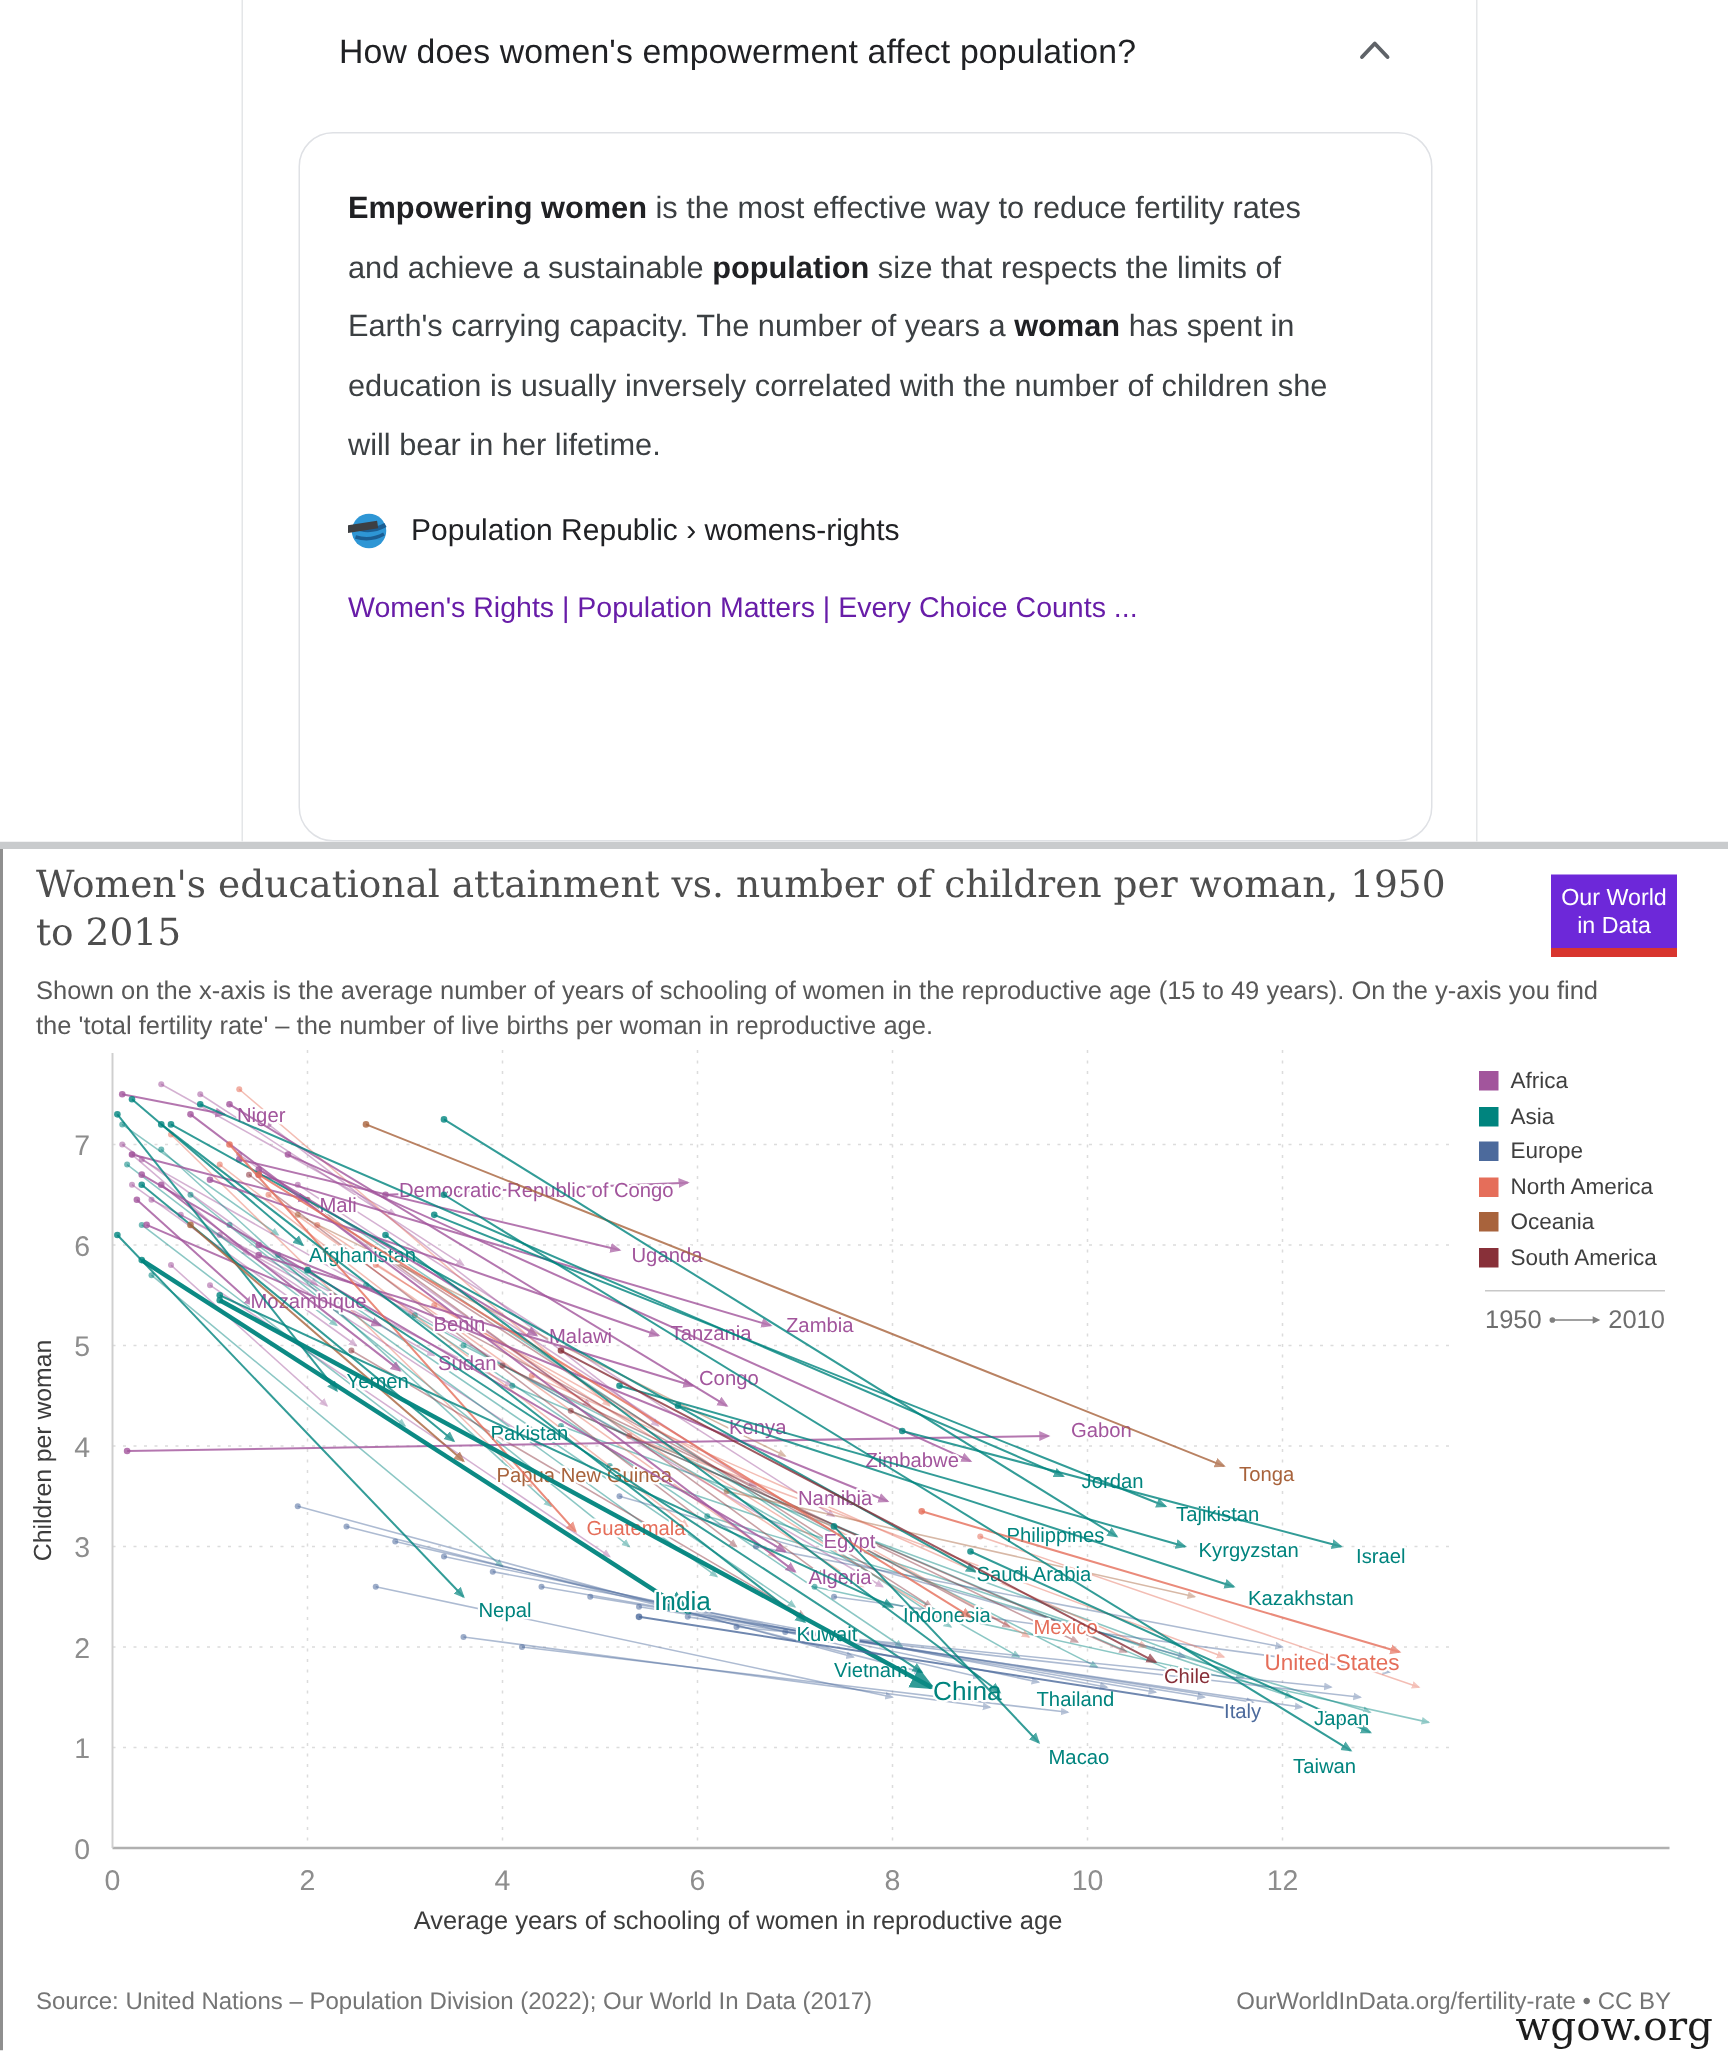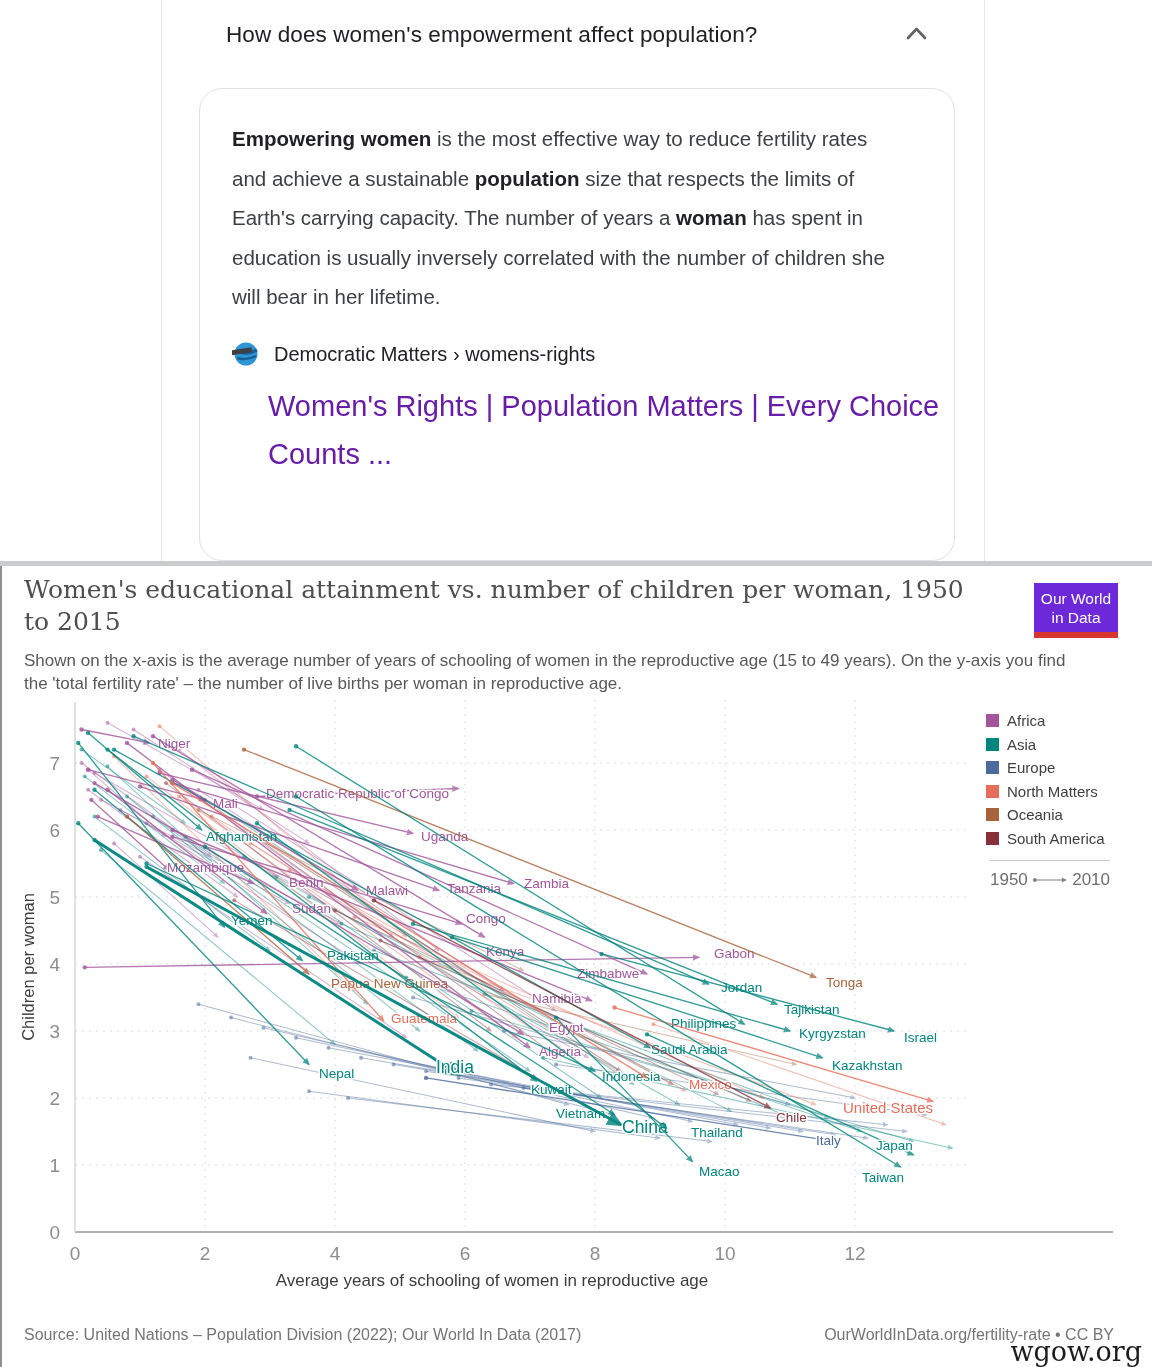--- a/index.html
+++ b/index.html
@@ -11,21 +11,21 @@
   .edge-l{left:161px;} .edge-r{left:984px;}
   .question-row{position:absolute;left:210px;top:22px;width:750px;display:flex;align-items:center;cursor:pointer;}
   .question-text{font-size:22.5px;color:#202124;letter-spacing:.1px;margin-left:16px;}
   .chevron{position:absolute;left:695px;top:3px;}
   .snippet-card{position:absolute;left:199px;top:88px;width:756px;height:473px;border:1px solid #dfe1e5;border-radius:23px;box-sizing:border-box;padding:30px 52px 0 32px;background:#fff;}
   .answer{font-size:20.5px;line-height:39.5px;color:#3c4043;margin:0 0 24px 0;}
   .answer b{color:#202124;}
   .source-row{display:flex;align-items:center;gap:15px;margin-bottom:14px;cursor:pointer;}
   .favicon{width:27px;height:27px;flex:0 0 auto;}
   .source-name{font-size:20px;color:#202124;}
-  .result-link{font-size:29px;line-height:48px;color:#681da8;width:672px;cursor:pointer;margin-left:36px;}
+  .result-link{font-size:19px;line-height:48px;color:#681da8;width:672px;cursor:pointer;}
 
   
   .divider{height:5px;background:#c9cbcd;}
 
   
   .chart-section{position:relative;height:801px;background:#fff;border-left:2px solid #8f8f8f;box-sizing:border-box;}
   .chart-title{position:absolute;left:22px;top:8px;width:960px;font-family:"DejaVu Serif",serif;font-size:25px;line-height:32px;color:#4e4e4e;}
   .owid-logo{position:absolute;left:1032px;top:17px;width:84px;background:#6d28d9;color:#fff;text-align:center;font-size:15.5px;line-height:19px;padding:6px 0 5px 0;border-bottom:6px solid #d8352e;}
   .chart-subtitle{position:absolute;left:22px;top:83px;width:1055px;font-size:17px;line-height:23px;color:#585858;}
   #plot{position:absolute;left:-2px;top:0;width:1152px;height:801px;}
@@ -61,21 +61,21 @@
     <p class="answer" id="answer"><b>Empowering women</b><span> is the most effective way to reduce fertility rates and achieve a sustainable </span><b>population</b><span> size that respects the limits of Earth's carrying capacity. The number of years a </span><b>woman</b><span> has spent in education is usually inversely correlated with the number of children she will bear in her lifetime.</span></p>
     <div class="source-row">
       <span class="favicon">
         <svg width="27" height="27" viewBox="0 0 27 27">
           <circle cx="14" cy="13" r="11.5" fill="#2e96d5"></circle>
           <path d="M4 10 Q14 15 25 9" stroke="#1b5e93" stroke-width="3" fill="none"></path>
           <path d="M5 17 Q15 20 24 15" stroke="#1b5e93" stroke-width="2.4" fill="none"></path>
           <rect x="-2" y="8" width="22" height="5" fill="#3d3f42" transform="rotate(-9 8 11)"></rect>
         </svg>
       </span>
-      <span class="source-name">Democratic Matters › womens-rights</span>
+      <span class="source-name">Population Republic › womens-rights</span>
     </div>
     <div class="result-link" style="color: rgb(104, 29, 168);">Women's Rights | Population Matters | Every Choice Counts ...</div>
   </div>
 </div>
 
 <div class="divider"></div>
 
 <div class="chart-section">
   <div class="chart-title">Women's educational attainment vs. number of children per woman, 1950 to 2015</div>
   <div class="owid-logo">
@@ -418,21 +418,21 @@
       <div class="lrow">
         <span class="sw" style="background: rgb(0, 132, 126);"></span>
         <span class="lb">Asia</span>
       </div>
       <div class="lrow">
         <span class="sw" style="background: rgb(76, 106, 156);"></span>
         <span class="lb">Europe</span>
       </div>
       <div class="lrow">
         <span class="sw" style="background: rgb(229, 110, 90);"></span>
-        <span class="lb">North Matters</span>
+        <span class="lb">North America</span>
       </div>
       <div class="lrow">
         <span class="sw" style="background: rgb(168, 99, 60);"></span>
         <span class="lb">Oceania</span>
       </div>
       <div class="lrow">
         <span class="sw" style="background: rgb(136, 48, 57);"></span>
         <span class="lb">South America</span>
       </div>
     </div>

